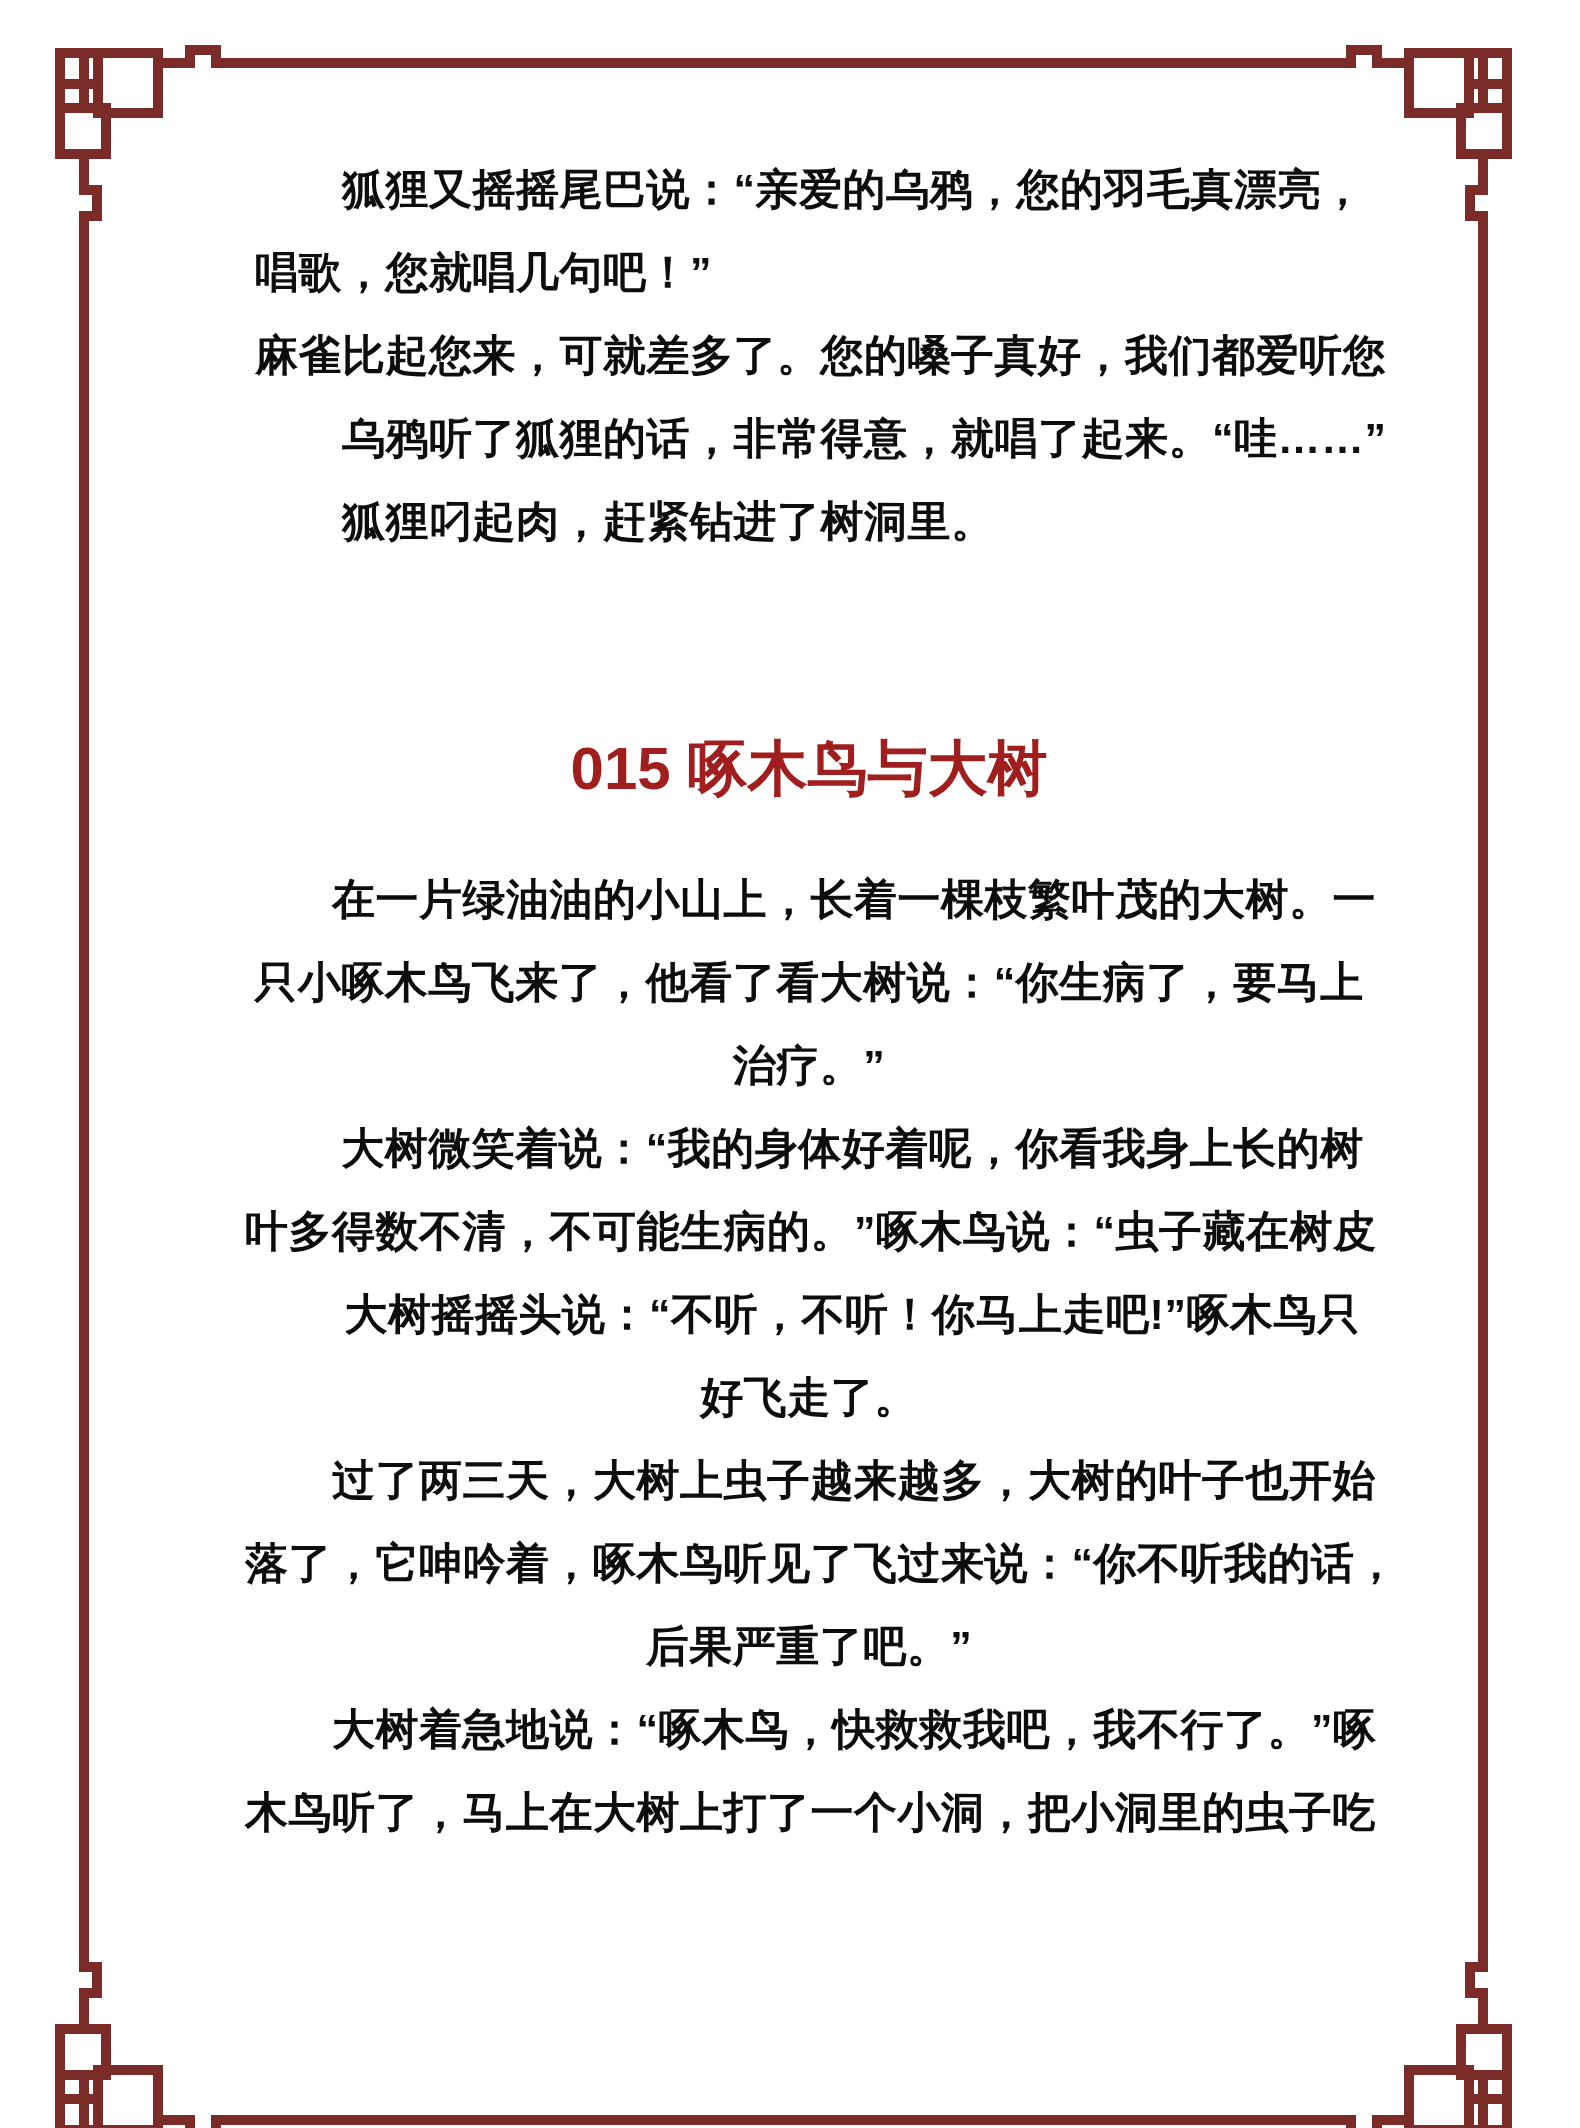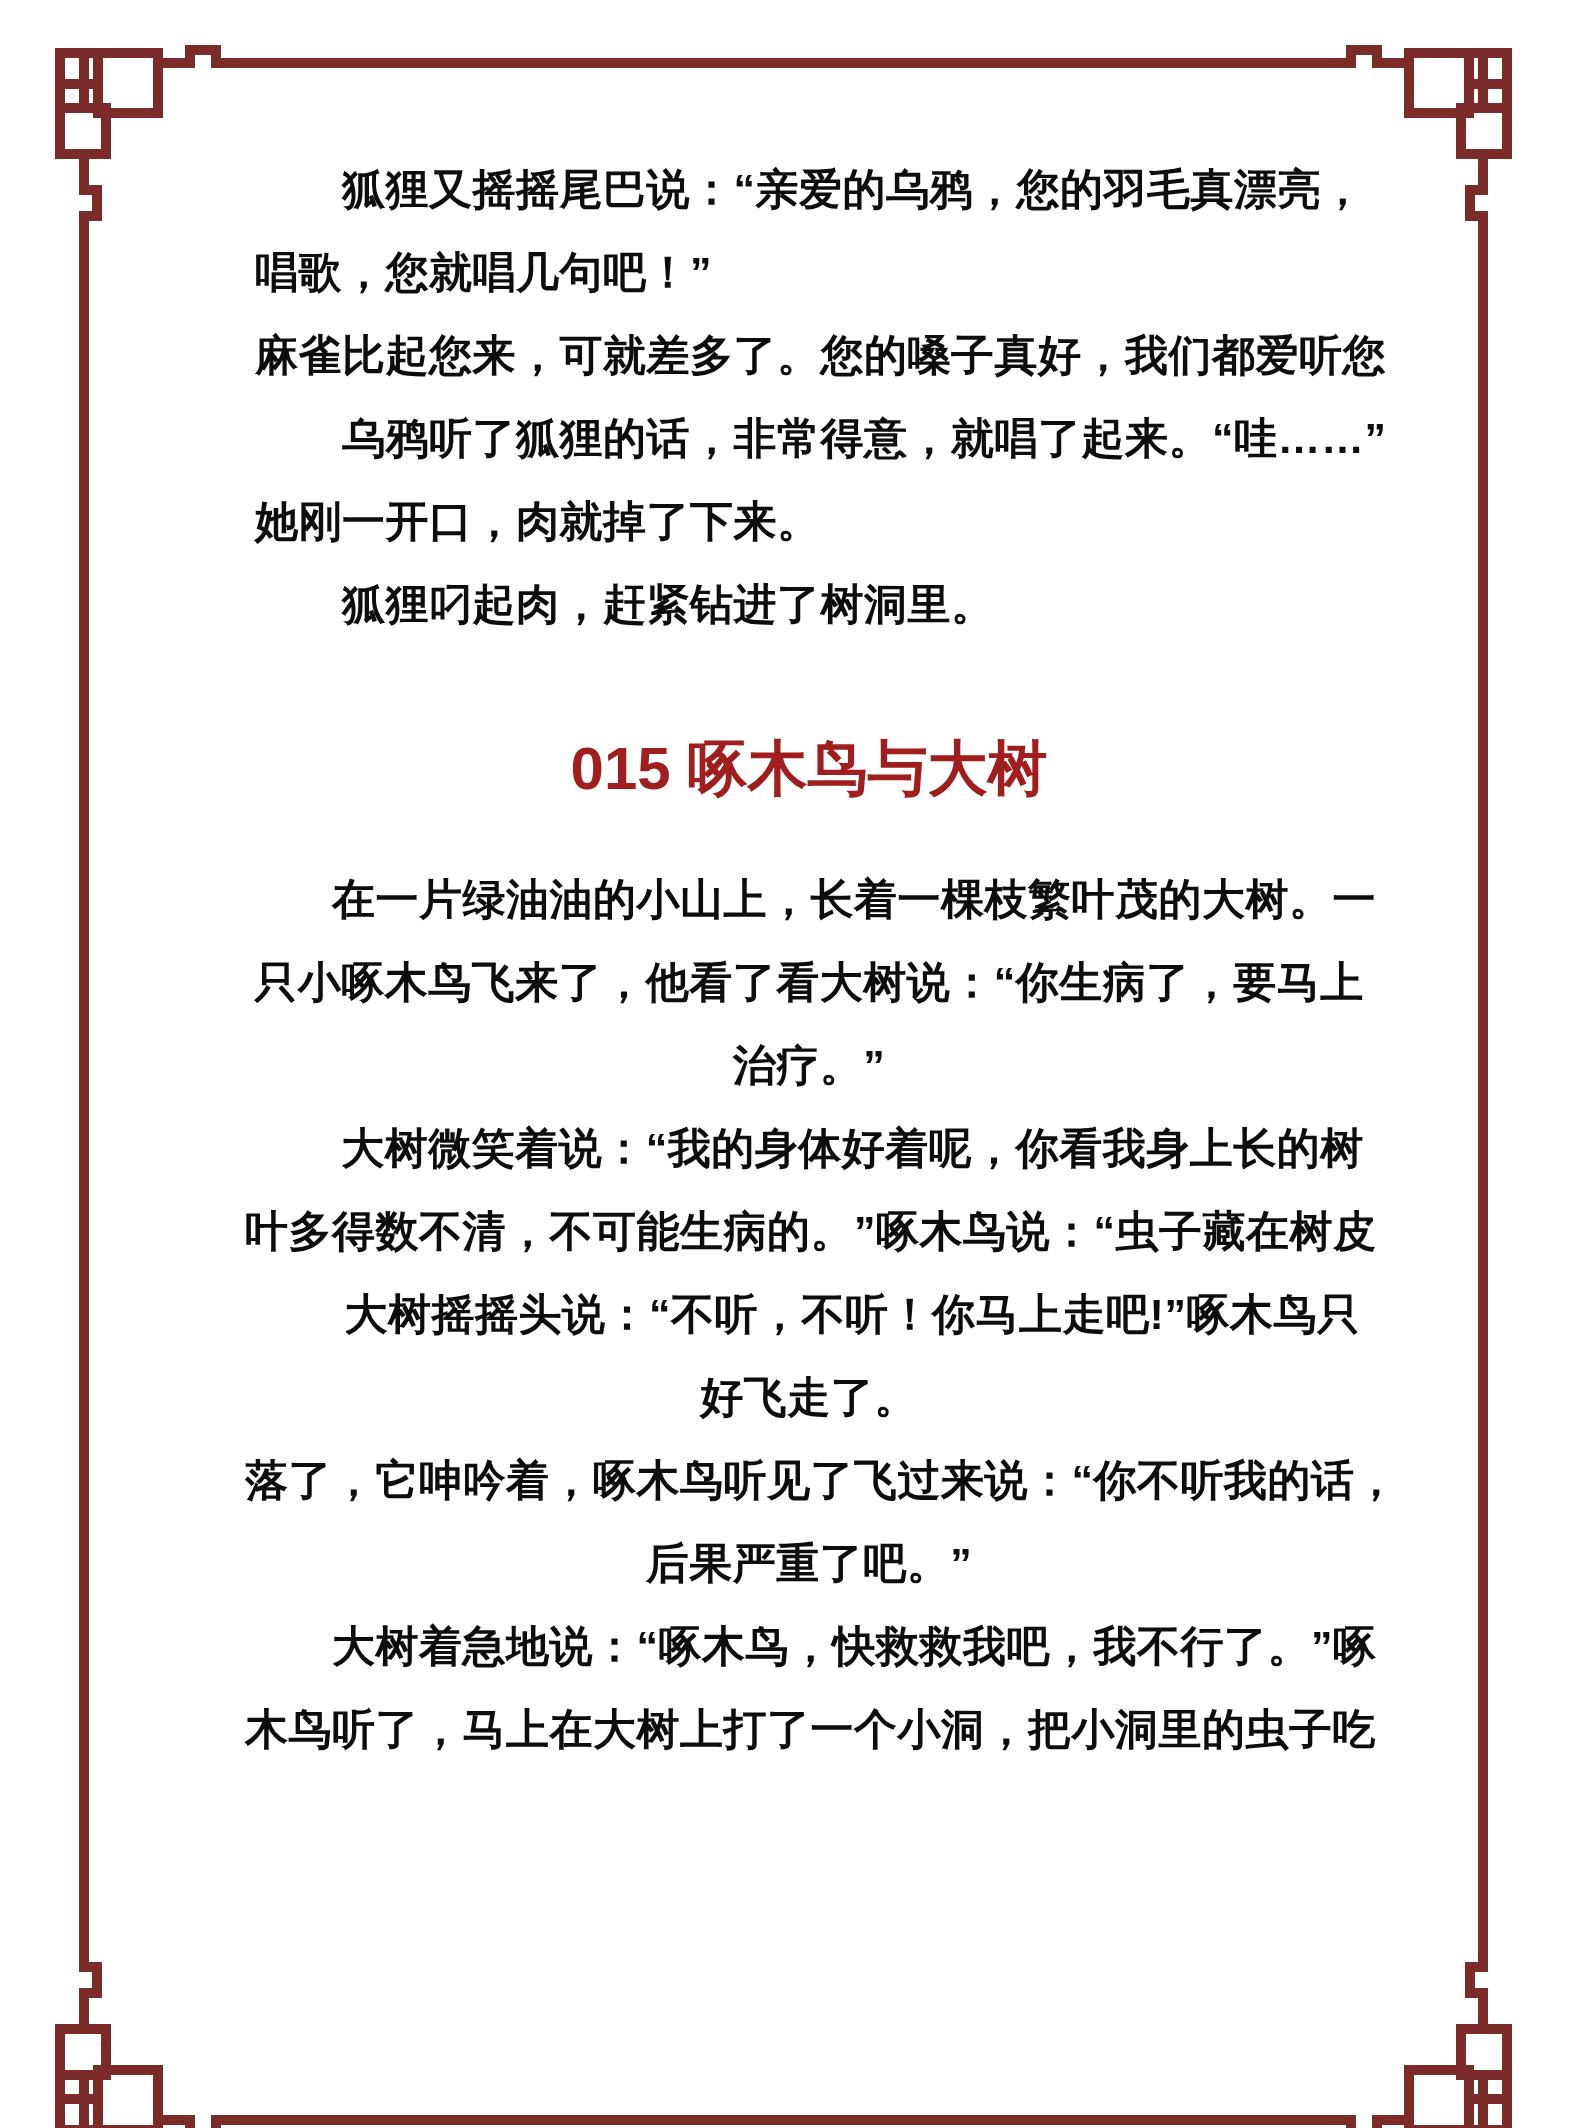--- a/index.html
+++ b/index.html
@@ -104,33 +104,33 @@
   <div class="border-line border-top"></div>
   <div class="border-line border-bottom"></div>
   <div class="border-line border-left"></div>
   <div class="border-line border-right"></div>
 
   <div class="text-block story-1">
     <div class="line">　　狐狸又摇摇尾巴说：“亲爱的乌鸦，您的羽毛真漂亮，</div>
     <div class="line">唱歌，您就唱几句吧！”</div>
     <div class="line">麻雀比起您来，可就差多了。您的嗓子真好，我们都爱听您</div>
     <div class="line">　　乌鸦听了狐狸的话，非常得意，就唱了起来。“哇……”</div>
-    <div class="line">她刚一开口，肉就掉了下来。</div>
     <div class="line">　　狐狸叼起肉，赶紧钻进了树洞里。</div>
   </div>
 
   <div class="section-title">015 啄木鸟与大树</div>
 
   <div class="text-block story-2">
     <div class="line">　　在一片绿油油的小山上，长着一棵枝繁叶茂的大树。一</div>
     <div class="line">只小啄木鸟飞来了，他看了看大树说：“你生病了，要马上</div>
     <div class="line">治疗。”</div>
     <div class="line">　　大树微笑着说：“我的身体好着呢，你看我身上长的树</div>
     <div class="line">叶多得数不清，不可能生病的。”啄木鸟说：“虫子藏在树皮</div>
     <div class="line">　　大树摇摇头说：“不听，不听！你马上走吧!”啄木鸟只</div>
     <div class="line">好飞走了。</div>
+    <div class="line">　　过了两三天，大树上虫子越来越多，大树的叶子也开始</div>
     <div class="line">落了，它呻吟着，啄木鸟听见了飞过来说：“你不听我的话，</div>
     <div class="line">后果严重了吧。”</div>
     <div class="line">　　大树着急地说：“啄木鸟，快救救我吧，我不行了。”啄</div>
     <div class="line">木鸟听了，马上在大树上打了一个小洞，把小洞里的虫子吃</div>
   </div>
 
 </div>
 
 </body></html>

